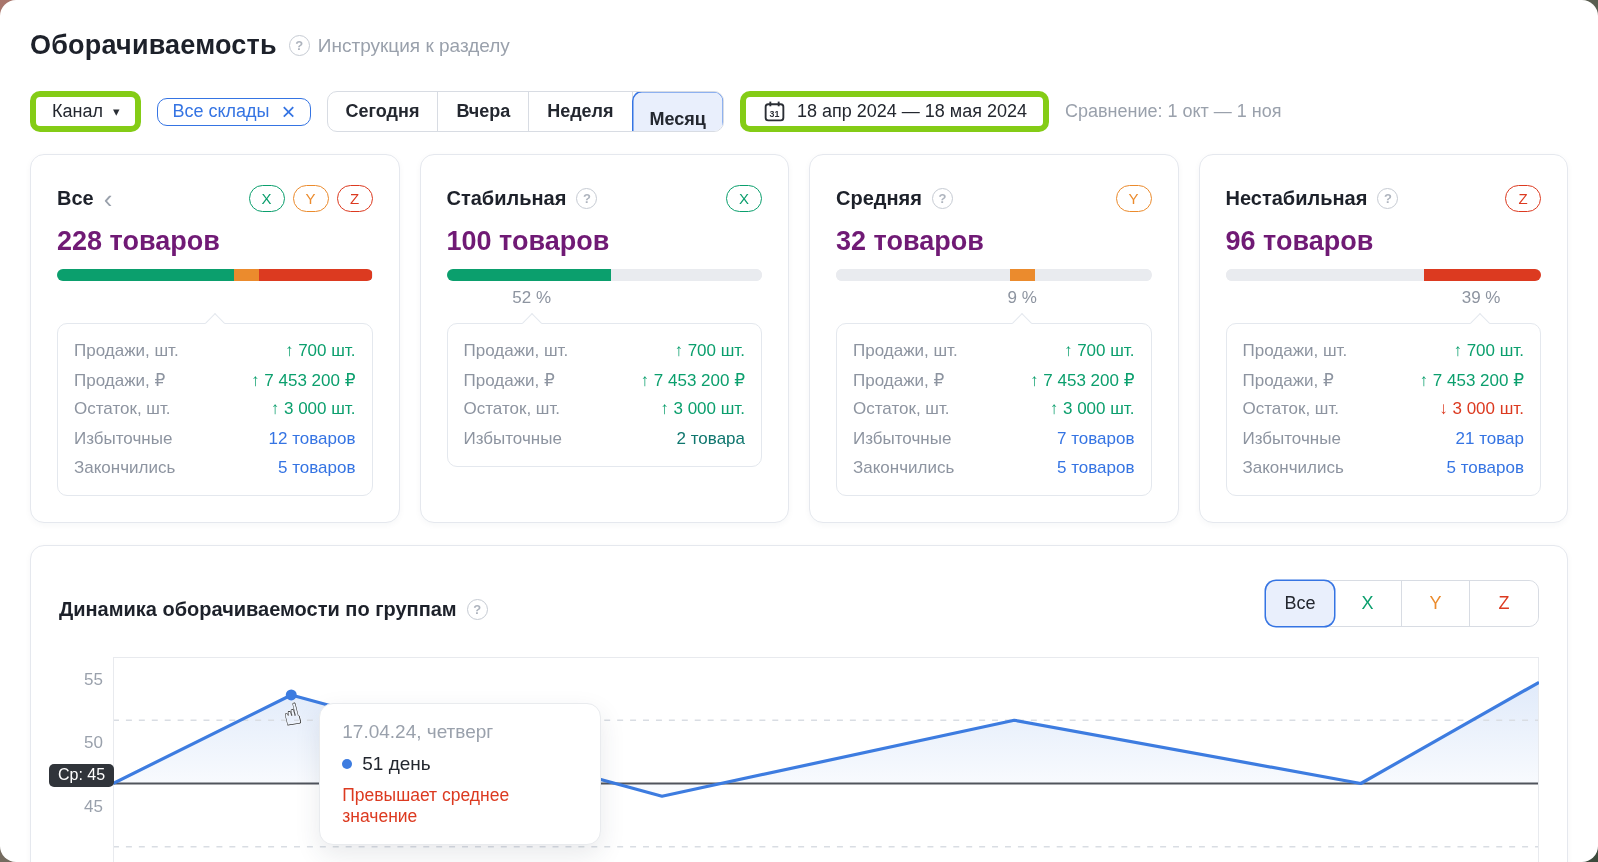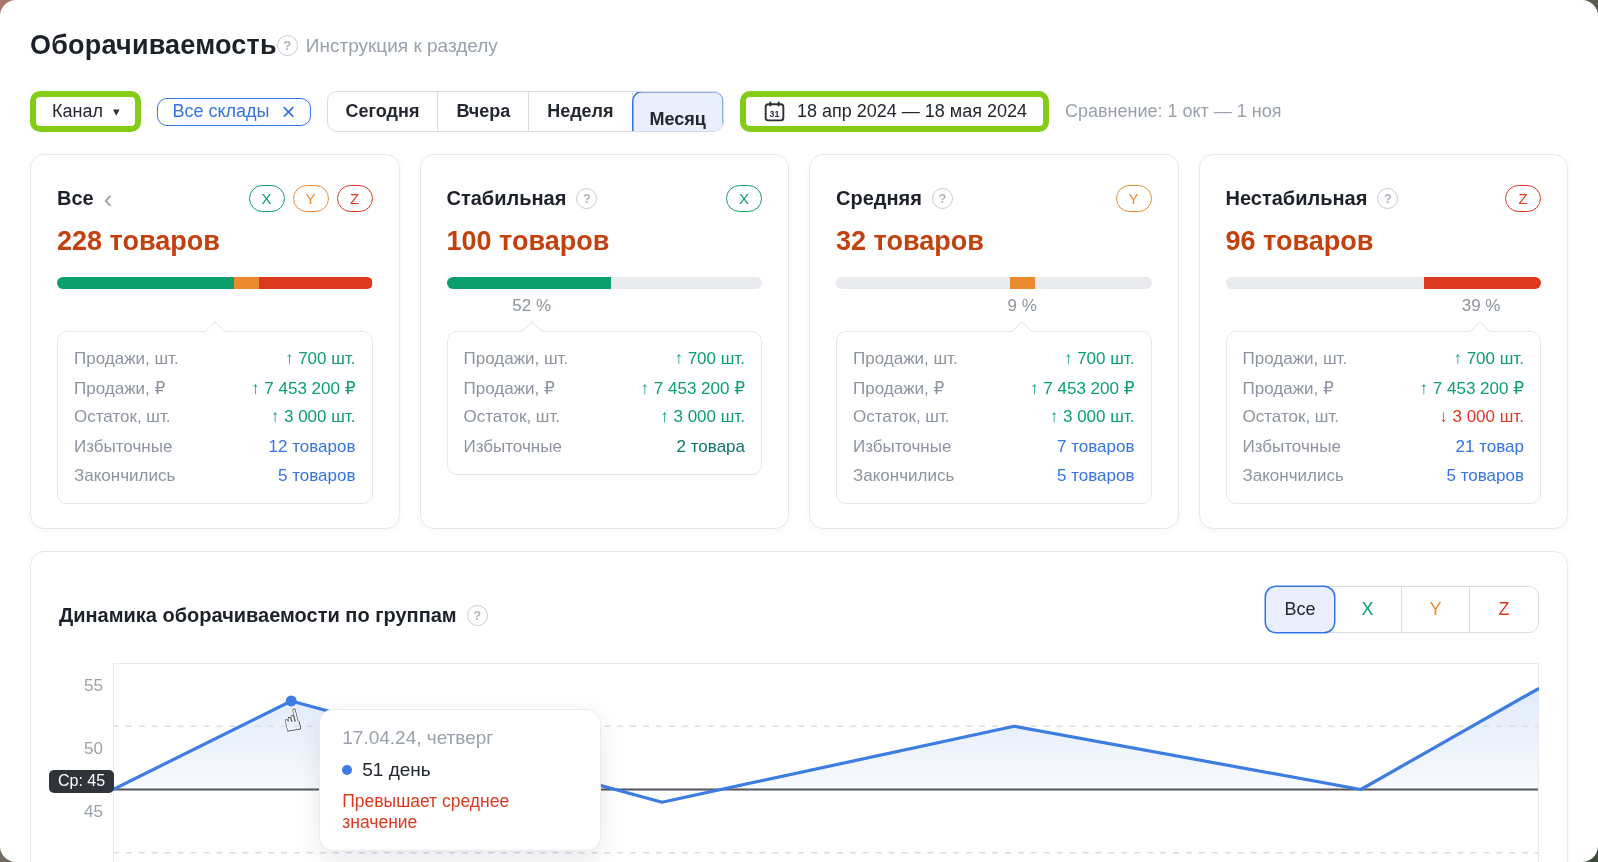--- a/index.html
+++ b/index.html
@@ -7,21 +7,21 @@
   body {
     font-family:"Liberation Sans","DejaVu Sans",sans-serif;
     background:linear-gradient(135deg,#a9766c 0%,#6d6a5e 40%,#3c4a3c 100%);
     color:#1e222a;
   }
   .surface{
     position:relative; width:1598px; height:862px; background:#ffffff;
     border-radius:16px; overflow:hidden;
   }
   
-  .page-head{ display:flex; align-items:center; gap:0; padding:30px 30px 0 30px; }
+  .page-head{ display:flex; align-items:center; gap:12px; padding:30px 30px 0 30px; }
   .page-title{ font-size:27px; font-weight:bold; color:#1d212a; letter-spacing:.2px; }
   .help{ display:flex; align-items:center; gap:8px; color:#9aa1ac; font-size:19px; cursor:pointer; }
   .qicon{
     width:21px; height:21px; border:1.5px solid #c6cbd3; border-radius:50%;
     display:inline-flex; align-items:center; justify-content:center;
     font-size:13px; color:#aeb4be; font-weight:bold; flex:0 0 auto; background:#fff;
   }
   
   .filters{ display:flex; align-items:center; gap:16px; padding:30px 30px 0 30px; }
   .btn{
@@ -60,21 +60,21 @@
   .card-head{ display:flex; align-items:center; justify-content:space-between; margin-bottom:14px; }
   .card-title-wrap{ display:flex; align-items:center; gap:10px; }
   .card-title{ font-size:20px; font-weight:bold; color:#1d212a; }
   .chev{ color:#9aa1ac; font-size:26px; line-height:18px; cursor:pointer; font-weight:400; }
   .badges{ display:flex; gap:8px; }
   .pill{
     min-width:36px; height:27px; padding:0 11px; border-radius:14px;
     border:1.5px solid currentColor; display:inline-flex; align-items:center; justify-content:center;
     font-size:15px; font-weight:500; cursor:pointer; background:#fff;
   }
-  .card-count{ font-size:27px; font-weight:bold; color:#c2410c; margin-bottom:20px; }
+  .card-count{ font-size:27px; font-weight:bold; color:#701a75; margin-bottom:12px; }
   .bar{ height:12px; border-radius:6px; overflow:hidden; display:flex; background:#e9ebef; }
   .bar span{ height:100%; display:block; }
   .pct-row{ position:relative; height:24px; margin-top:7px; }
   .pct{
     position:absolute; transform:translateX(-50%); font-size:17px; color:#8d94a0; white-space:nowrap;
   }
   .stat-box{
     position:relative; margin-top:11px; border:1px solid #e4e8ee; border-radius:10px;
     background:#fff; padding:12px 16px;
   }

